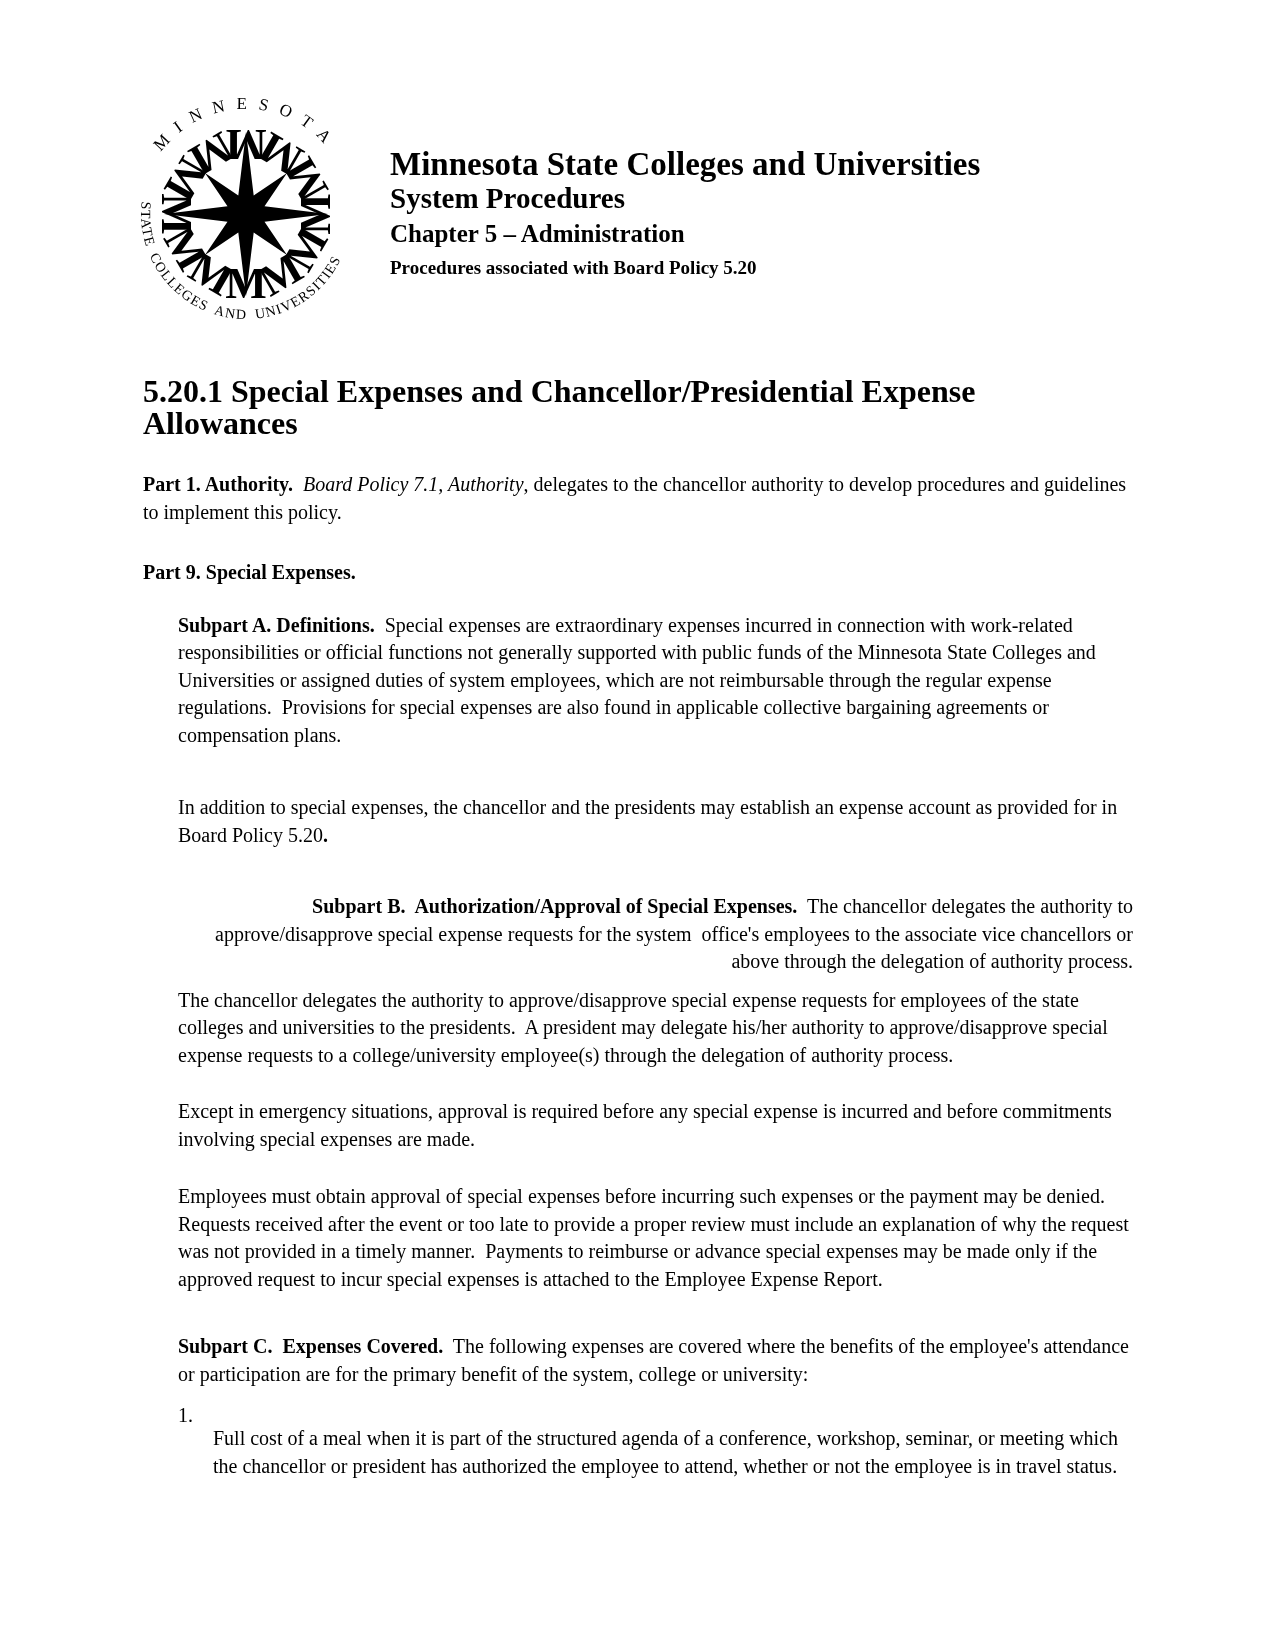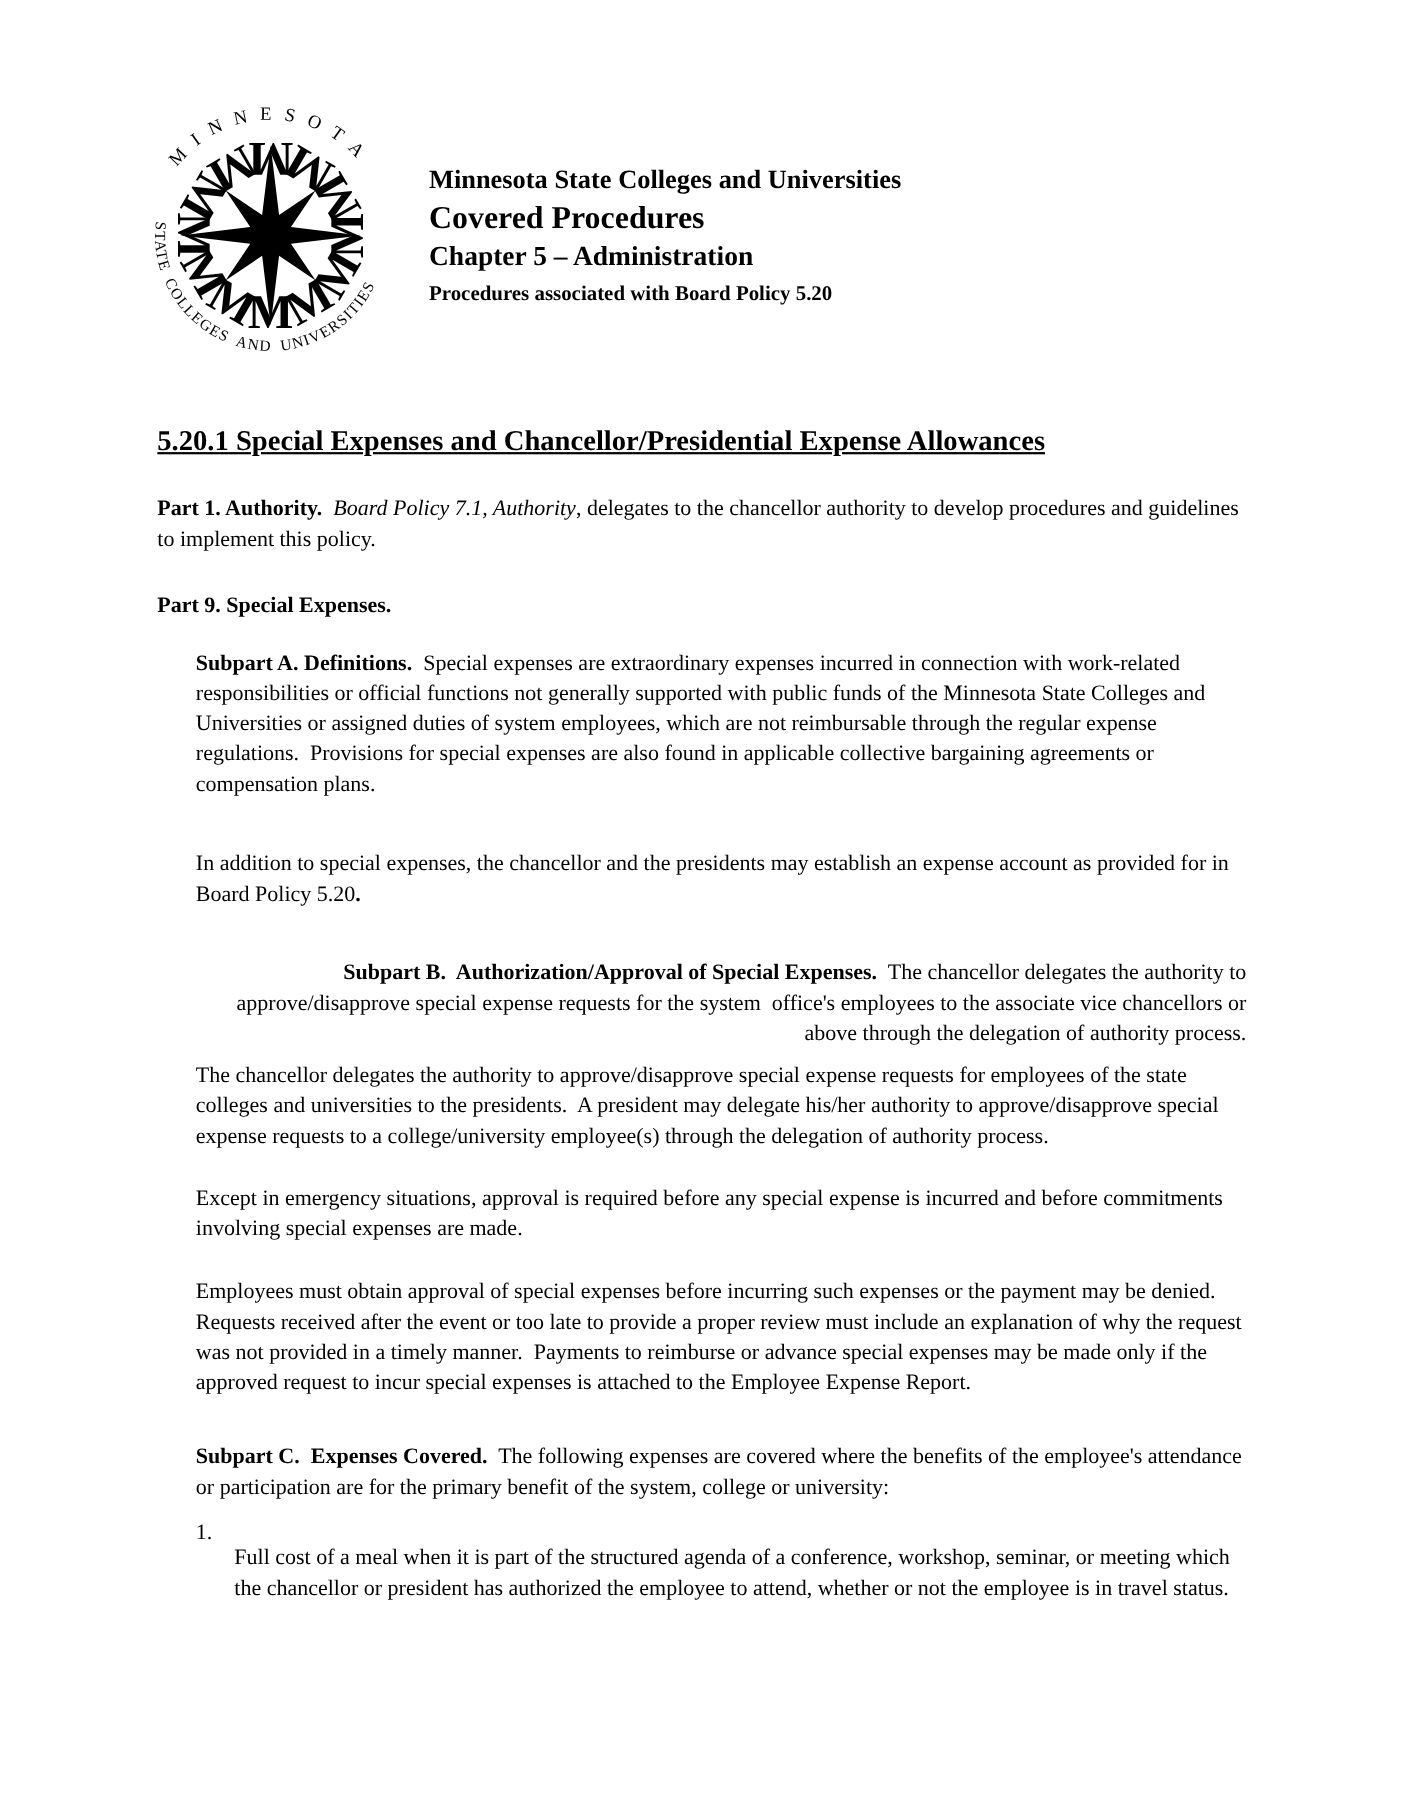--- a/index.html
+++ b/index.html
@@ -13,29 +13,29 @@
   }
   .seal { position:absolute; left:120px; top:88px; }
   .ring { fill:#000; font-family:"Liberation Serif", serif; }
   .ring-top { font-size:17px; letter-spacing:11px; }
   .ring-bottom { font-size:14px; letter-spacing:1.2px; word-spacing:4px; }
   .burst-m { font-family:"Liberation Serif", serif; font-weight:bold; font-size:44px; fill:#000; }
   .seal-star { fill:#000; }
 
   .masthead { position:absolute; left:390px; top:148px; }
   .masthead div { font-weight:bold; white-space:pre; }
-  .m1 { font-size:24px; line-height:33px; }
+  .m1 { font-size:33px; line-height:33px; }
   .m2 { font-size:29px; line-height:35px; }
   .m3 { font-size:25px; line-height:35px; }
   .m4 { font-size:19px; line-height:33px; }
 
   .content { position:absolute; left:143px; top:375px; width:990px; }
   h1.title {
-    font-size:26px; line-height:32px; font-weight:bold;
-    margin:10px 0 32px 0; white-space:pre-wrap;text-decoration:underline;
+    font-size:32px; line-height:32px; font-weight:bold;
+    margin:0 0 32px 0; white-space:pre-wrap;
   }
   .doc {
     font-size:20px; line-height:27.5px; margin:0;
     white-space:pre-wrap;
   }
   h2.doc { font-weight:bold; }
   .b { font-weight:bold;font-family:Liberation Serif, serif; }
   .i { font-style:italic; }
   .indent { margin-left:35px; }
   .p1    { margin-bottom:33px; }
@@ -73,21 +73,21 @@
       <text transform="rotate(210 126 126)" x="126" y="210" text-anchor="middle" class="burst-m">M</text>
       <text transform="rotate(240 126 126)" x="126" y="210" text-anchor="middle" class="burst-m">M</text>
       <text transform="rotate(270 126 126)" x="126" y="210" text-anchor="middle" class="burst-m">M</text>
       <text transform="rotate(300 126 126)" x="126" y="210" text-anchor="middle" class="burst-m">M</text>
       <text transform="rotate(330 126 126)" x="126" y="210" text-anchor="middle" class="burst-m">M</text>
     </g>
 </svg>
 
 <div class="masthead">
   <div class="m1">Minnesota State Colleges and Universities</div>
-  <div class="m2">Covered Procedures</div>
+  <div class="m2">System Procedures</div>
   <div class="m3">Chapter 5 – Administration</div>
   <div class="m4">Procedures associated with Board Policy 5.20</div>
 </div>
 
 <div class="content">
   <h1 class="title">5.20.1 Special Expenses and Chancellor/Presidential Expense Allowances</h1>
 
   <p class="doc p1"><b class="b">Part 1. Authority.</b><i class="i">  Board Policy 7.1, Authority</i><span>, delegates to the chancellor authority to develop procedures and guidelines to implement this policy.</span></p>
 
   <h2 class="doc part2">Part 9. Special Expenses.</h2>

